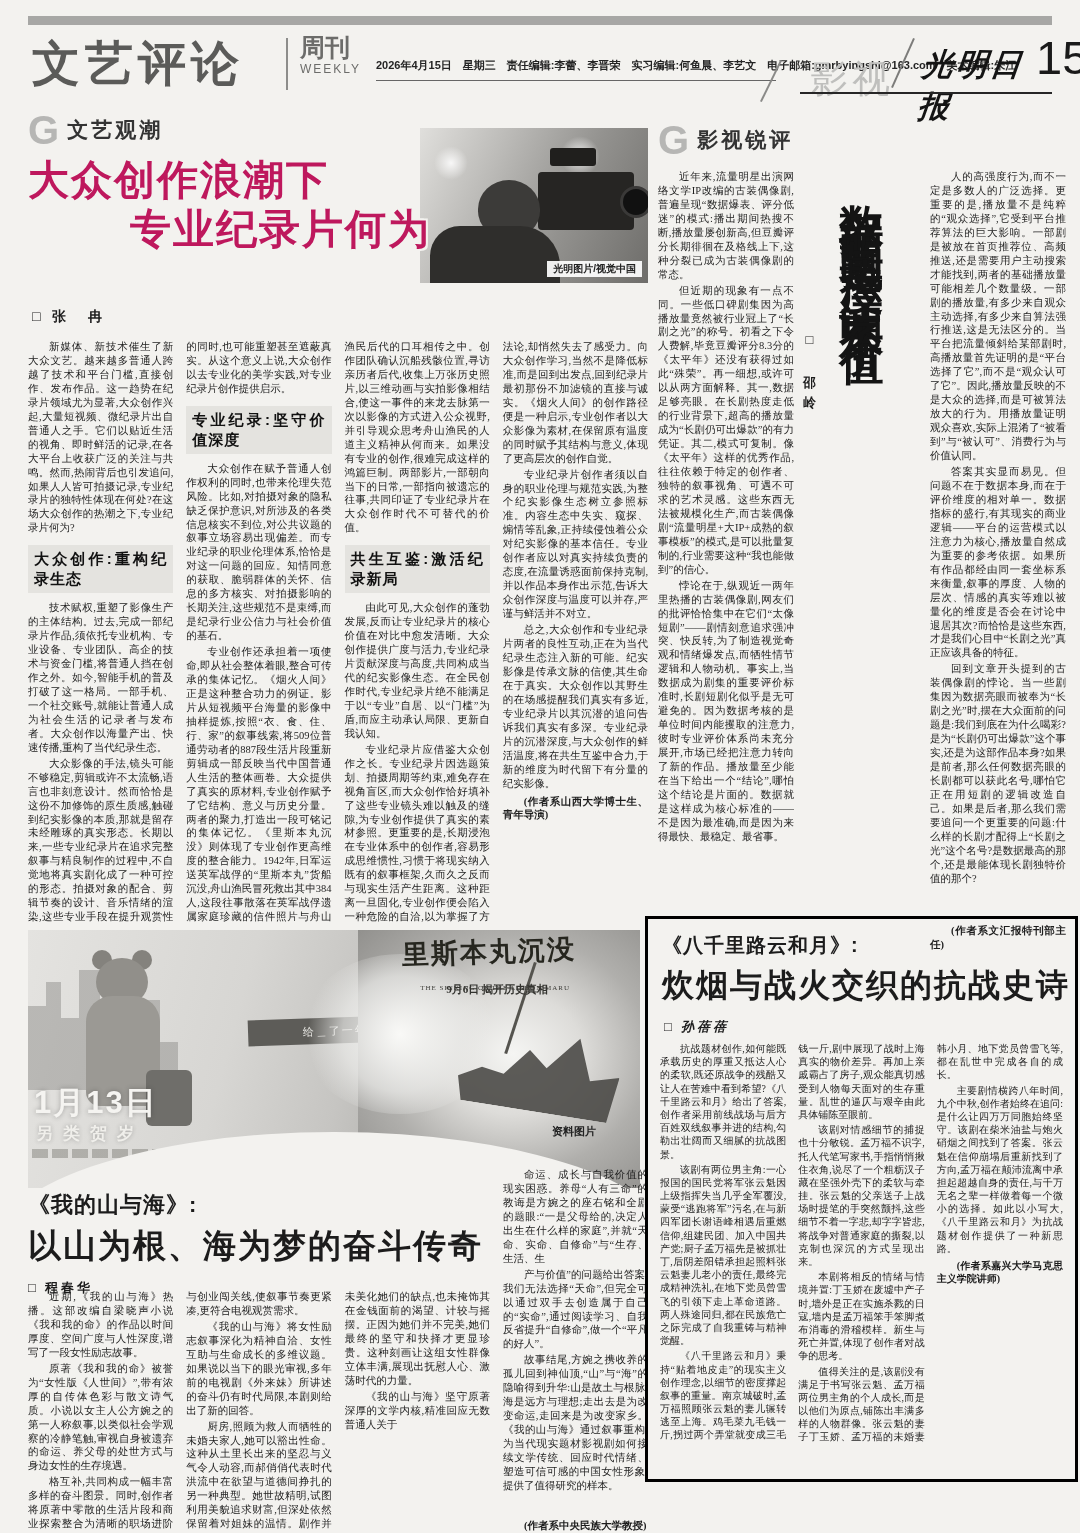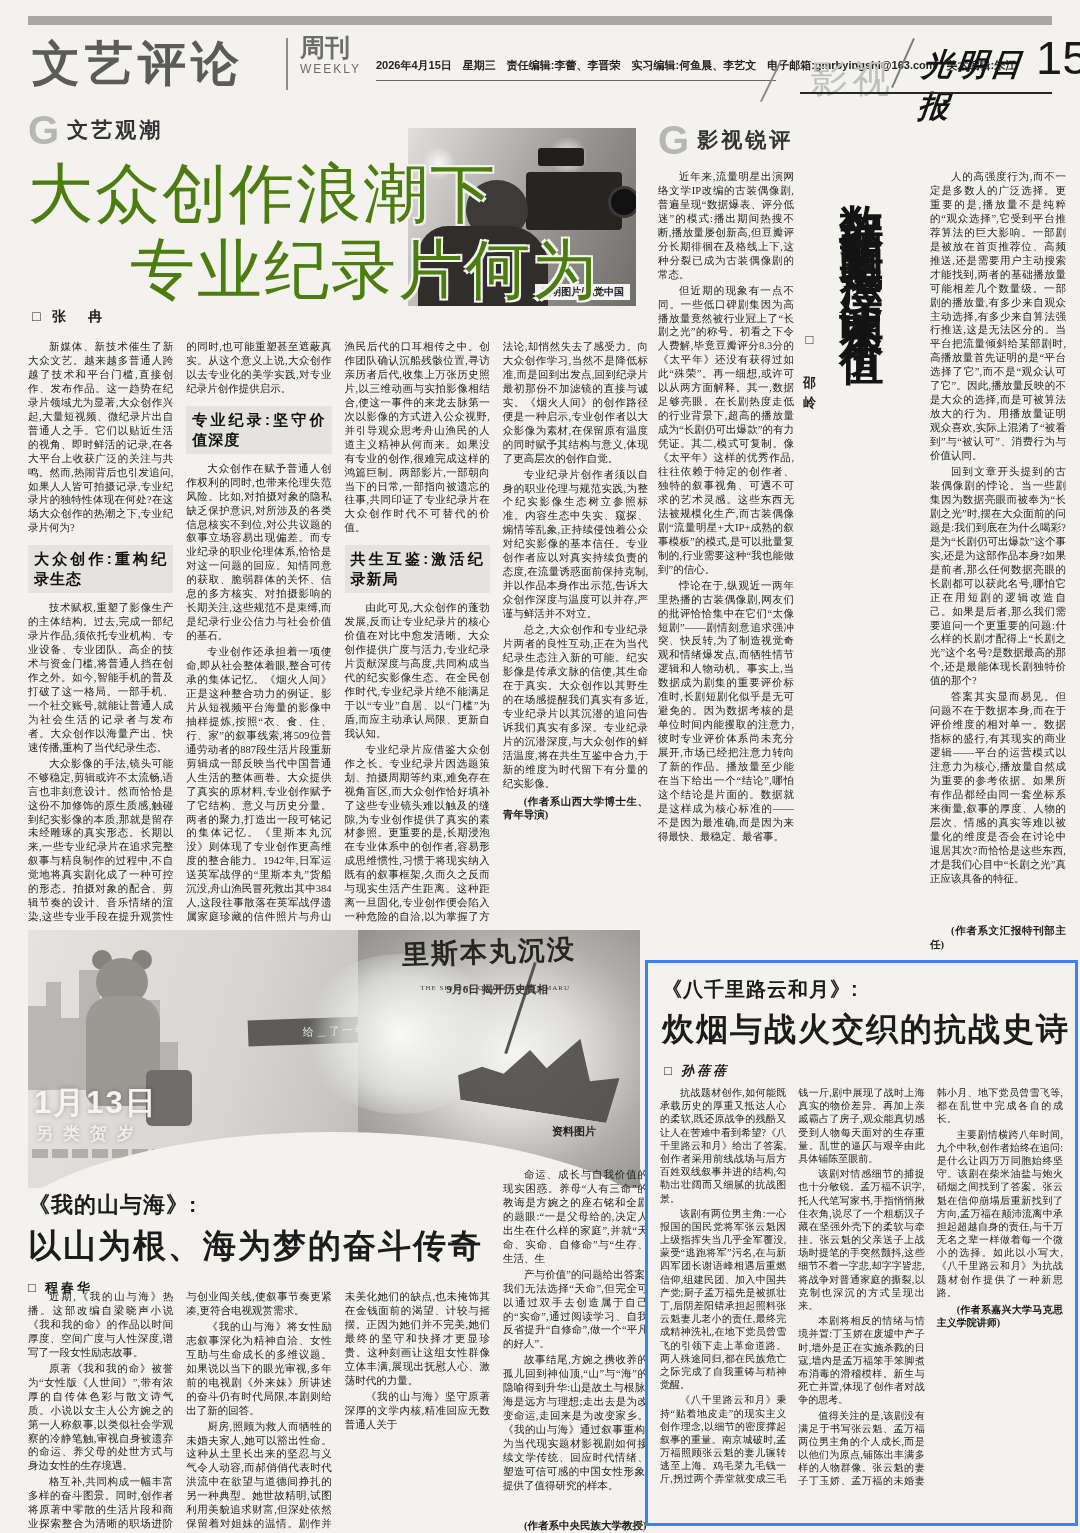--- a/index.html
+++ b/index.html
@@ -25,31 +25,31 @@
   .g-badge{position:absolute;display:flex;align-items:center;gap:8px;font-family:"Liberation Sans",sans-serif;}
   .g-glyph{font-size:40px;font-weight:900;color:#b6b6b4;line-height:1;}
   .g-label{font-size:21px;font-weight:900;color:#333;letter-spacing:3px;}
   .para{margin:0 0 2px 0;text-indent:2em;}
   .subhead{font-size:15px;font-weight:900;background:#e4e3df;color:#111;padding:4px 6px;margin:10px 0 8px 0;letter-spacing:1px;font-family:"Liberation Sans",sans-serif;break-inside:avoid;}
   .credit{font-weight:700;text-indent:2em;margin-top:4px;}
   .bodytext{font-size:10.5px;line-height:1.33;text-align:justify;color:#1d1d1d;}
   
   .col-left{position:absolute;left:28px;top:108px;width:620px;height:1425px;}
   .observe-badge{left:0;top:2px;}
-  .observe-photo{position:absolute;right:12px;top:20px;width:228px;height:178px;z-index:1;overflow:hidden;
+  .observe-photo{position:absolute;right:0;top:20px;width:228px;height:155px;z-index:1;overflow:hidden;
      background:linear-gradient(115deg,#e0dfdc 0%,#bcbbb8 30%,#93928f 62%,#6e6d6a 100%);}
   .bokeh{position:absolute;border-radius:50%;background:radial-gradient(circle,rgba(255,255,255,.85),rgba(255,255,255,0) 70%);}
   .op-head{position:absolute;left:58px;top:52px;width:62px;height:58px;border-radius:50% 50% 46% 46%;background:#3c3b39;}
   .op-body{position:absolute;left:10px;top:98px;width:130px;height:80px;border-radius:30px 40px 0 0;background:#2f2e2c;}
   .op-camera{position:absolute;left:118px;top:44px;width:96px;height:58px;background:#262523;border-radius:4px;}
   .op-lens{position:absolute;left:200px;top:58px;width:26px;height:26px;border-radius:50%;background:#111;border:3px solid #3a3938;}
   .op-handle{position:absolute;left:130px;top:20px;width:46px;height:18px;background:#201f1d;border-radius:3px;}
   .photo-caption{position:absolute;right:6px;bottom:6px;background:rgba(255,255,255,.92);color:#222;font-size:10px;font-weight:700;padding:1px 6px;font-family:"Liberation Sans",sans-serif;}
   .observe-headline{position:absolute;left:0;top:50px;width:612px;z-index:2;font-family:"Liberation Sans",sans-serif;}
-  .hl{font-size:65px;font-weight:400;color:#4d7c0f;letter-spacing:2px;line-height:1.1;
+  .hl{font-size:41px;font-weight:700;color:#be185d;letter-spacing:2px;line-height:1.1;
       text-shadow:2px 2px 0 #f3f2ef,-2px -2px 0 #f3f2ef,2px -2px 0 #f3f2ef,-2px 2px 0 #f3f2ef;}
   .hl2{margin-left:102px;margin-top:4px;}
   .observe-byline{position:absolute;left:4px;top:200px;font-size:14px;font-weight:700;letter-spacing:4px;}
   .observe-body{position:absolute;left:0;top:232px;width:620px;height:586px;column-count:4;column-gap:13px;column-fill:auto;overflow:hidden;}
   
   .poster{position:absolute;left:0;top:822px;width:612px;height:258px;overflow:hidden;
      background:linear-gradient(105deg,#e4e3e0 0%,#d7d6d3 34%,#c6c5c2 52%,#aaa9a6 70%,#969592 100%);}
   .city{position:absolute;left:0;top:40px;width:150px;height:120px;opacity:.5;
      background:linear-gradient(0deg,#8f8e8b 0 100%);clip-path:polygon(0 100%,0 30%,12% 30%,12% 10%,22% 10%,22% 40%,34% 40%,34% 0,48% 0,48% 35%,60% 35%,60% 55%,75% 55%,75% 25%,88% 25%,88% 60%,100% 60%,100% 100%);}
   .bear-head{position:absolute;left:68px;top:28px;width:52px;height:48px;border-radius:50%;background:#918f8a;}
@@ -85,21 +85,21 @@
   .flex-text{flex:1;overflow:hidden;}
   
   .col-right{position:absolute;left:658px;top:108px;width:420px;height:1425px;}
   .sr-badge{left:0;top:12px;}
   .sr-body{position:absolute;left:0;top:62px;width:420px;height:782px;display:flex;gap:4px;}
   .sr-col{width:136px;display:flex;flex-direction:column;}
   .sr-center{width:128px;position:relative;flex:none;}
   .sr-headline{writing-mode:vertical-rl;margin:0 auto;height:100%;font-size:44px;font-weight:900;color:#141414;letter-spacing:9px;line-height:1.0;font-family:"Liberation Sans",sans-serif;}
   .sr-byline{position:absolute;left:2px;top:162px;writing-mode:vertical-rl;font-size:13px;font-weight:700;letter-spacing:8px;}
   
-  .redbox{position:absolute;left:-13px;top:852px;width:427px;height:560px;border:3px solid #3b82f6;}
+  .redbox{position:absolute;left:-13px;top:808px;width:427px;height:560px;border:3px solid #000000;}
   .rb-t1{margin:13px 0 0 14px;font-size:20px;font-weight:900;letter-spacing:1px;font-family:"Liberation Sans",sans-serif;}
   .rb-t2{margin:5px 0 0 14px;font-size:32px;font-weight:900;letter-spacing:2px;font-family:"Liberation Sans",sans-serif;}
   .rb-byline{margin:10px 0 6px 16px;font-size:13px;font-weight:700;letter-spacing:3px;font-style:italic;}
   .rb-cols{margin:4px 12px 0 12px;height:402px;column-count:3;column-gap:12px;column-fill:auto;overflow:hidden;font-size:10px;line-height:1.32;text-align:justify;}
 </style>
 </head>
 <body>
 
 <div id="page">
 
@@ -225,22 +225,22 @@
             <p class="para">悖论在于,纵观近一两年里热播的古装偶像剧,网友们的批评恰恰集中在它们“太像短剧”——剧情刻意追求强冲突、快反转,为了制造视觉奇观和情绪爆发点,而牺牲情节逻辑和人物动机。事实上,当数据成为剧集的重要评价标准时,长剧短剧化似乎是无可避免的。因为数据考核的是单位时间内能攫取的注意力,彼时专业评价体系尚未充分展开,市场已经把注意力转向了新的作品。播放量至少能在当下给出一个“结论”,哪怕这个结论是片面的。数据就是这样成为核心标准的——不是因为最准确,而是因为来得最快、最稳定、最省事。</p>
           </div>
       </div>
       <div class="sr-center">
         <div class="sr-byline">□ 邵 岭</div>
         <div class="sr-headline">数据证明的是热度,证明不了价值</div>
       </div>
       <div class="sr-col bodytext">
         <div class="flex-text">
             <p class="para">人的高强度行为,而不一定是多数人的广泛选择。更重要的是,播放量不是纯粹的“观众选择”,它受到平台推荐算法的巨大影响。一部剧是被放在首页推荐位、高频推送,还是需要用户主动搜索才能找到,两者的基础播放量可能相差几个数量级。一部剧的播放量,有多少来自观众主动选择,有多少来自算法强行推送,这是无法区分的。当平台把流量倾斜给某部剧时,高播放量首先证明的是“平台选择了它”,而不是“观众认可了它”。因此,播放量反映的不是大众的选择,而是可被算法放大的行为。用播放量证明观众喜欢,实际上混淆了“被看到”与“被认可”、消费行为与价值认同。</p>
+            <p class="para">答案其实显而易见。但问题不在于数据本身,而在于评价维度的相对单一。数据指标的盛行,有其现实的商业逻辑——平台的运营模式以注意力为核心,播放量自然成为重要的参考依据。如果所有作品都经由同一套坐标系来衡量,叙事的厚度、人物的层次、情感的真实等难以被量化的维度是否会在讨论中退居其次?而恰恰是这些东西,才是我们心目中“长剧之光”真正应该具备的特征。</p>
             <p class="para">回到文章开头提到的古装偶像剧的悖论。当一些剧集因为数据亮眼而被奉为“长剧之光”时,摆在大众面前的问题是:我们到底在为什么喝彩?是为“长剧仍可出爆款”这个事实,还是为这部作品本身?如果是前者,那么任何数据亮眼的长剧都可以获此名号,哪怕它正在用短剧的逻辑改造自己。如果是后者,那么我们需要追问一个更重要的问题:什么样的长剧才配得上“长剧之光”这个名号?是数据最高的那个,还是最能体现长剧独特价值的那个?</p>
-            <p class="para">答案其实显而易见。但问题不在于数据本身,而在于评价维度的相对单一。数据指标的盛行,有其现实的商业逻辑——平台的运营模式以注意力为核心,播放量自然成为重要的参考依据。如果所有作品都经由同一套坐标系来衡量,叙事的厚度、人物的层次、情感的真实等难以被量化的维度是否会在讨论中退居其次?而恰恰是这些东西,才是我们心目中“长剧之光”真正应该具备的特征。</p>
           </div>
         <div class="credit">(作者系文汇报特刊部主任)</div>
       </div>
     </div>
 
     <div class="redbox">
       <div class="rb-t1">《八千里路云和月》:</div>
       <div class="rb-t2">炊烟与战火交织的抗战史诗</div>
       <div class="rb-byline">□ 孙蓓蓓</div>
       <div class="rb-cols">

